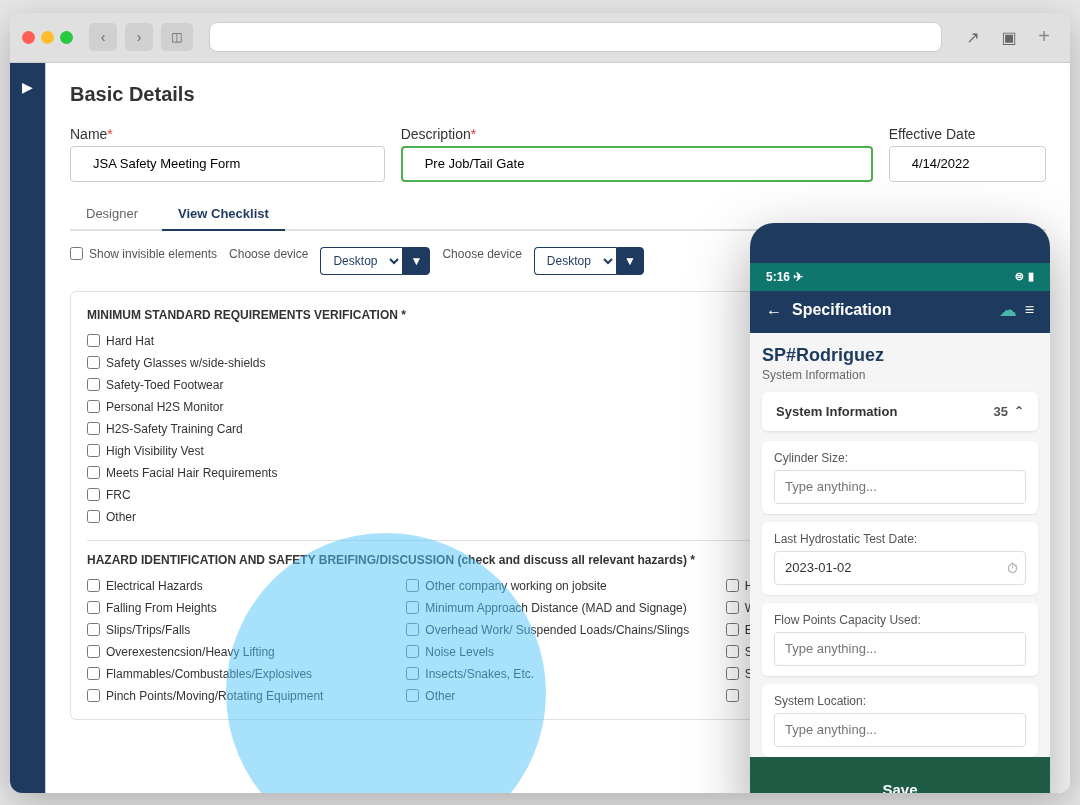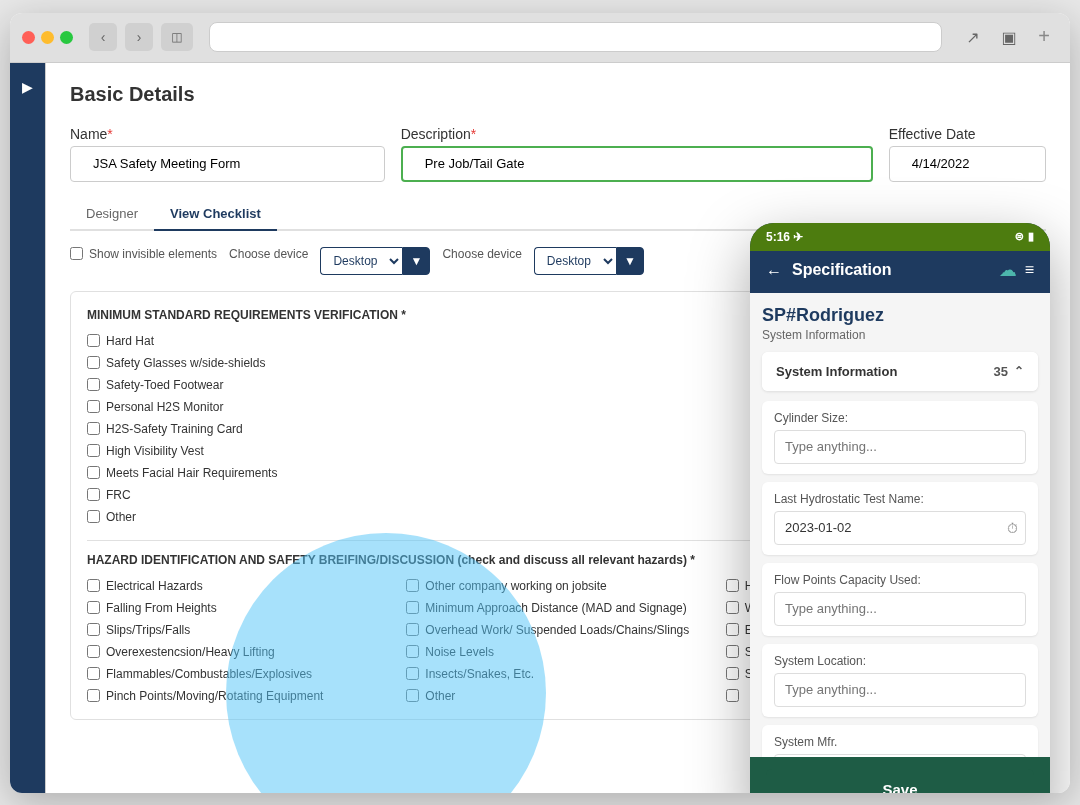--- a/index.html
+++ b/index.html
@@ -182,21 +182,21 @@
       font-size: 13px;
       outline: none;
     }
     .form-input.desc-input {
       border-color: #4caf50;
       border-width: 2px;
     }
 
     .tabs-bar {
       display: flex;
-      gap: 0;
+      gap: 8px;
       margin-bottom: 16px;
       border-bottom: 2px solid #e0e0e0;
     }
     .tab {
       padding: 8px 16px;
       font-size: 13px;
       cursor: pointer;
       border: none;
       background: none;
       color: #666;
@@ -328,29 +328,30 @@
       background: #1e3a5f;
       border-radius: 24px;
       box-shadow: 0 20px 60px rgba(0,0,0,0.35);
       display: flex;
       flex-direction: column;
       overflow: hidden;
       z-index: 10;
     }
 
     .phone-status-bar {
-      background: #4d7c0f;
+      background: #0f766e;
       height: 28px;
       display: flex;
       align-items: center;
       justify-content: space-between;
       padding: 0 16px;
       color: white;
       font-size: 12px;
       font-weight: 600;
+      margin-top: 40px;
     }
     .phone-status-right {
       display: flex;
       align-items: center;
       gap: 4px;
       font-size: 11px;
     }
 
     .phone-header {
       background: #1e3a5f;
@@ -717,21 +718,21 @@
               </div>
             </div>
           </div>
 
           <div class="phone-field-group">
             <div class="phone-field-label">Cylinder Size:</div>
             <input class="phone-field-input" type="text" placeholder="Type anything..." style="">
           </div>
 
           <div class="phone-field-group">
-            <div class="phone-field-label">Last Hydrostatic Test Name:</div>
+            <div class="phone-field-label">Last Hydrostatic Test Date:</div>
             <div class="phone-field-input-with-icon">
               <input class="phone-field-input has-value" type="text" value="2023-01-02" style="">
               <span class="input-icon">⏱</span>
             </div>
           </div>
 
           <div class="phone-field-group">
             <div class="phone-field-label">Flow Points Capacity Used:</div>
             <input class="phone-field-input" type="text" placeholder="Type anything..." style="">
           </div>

